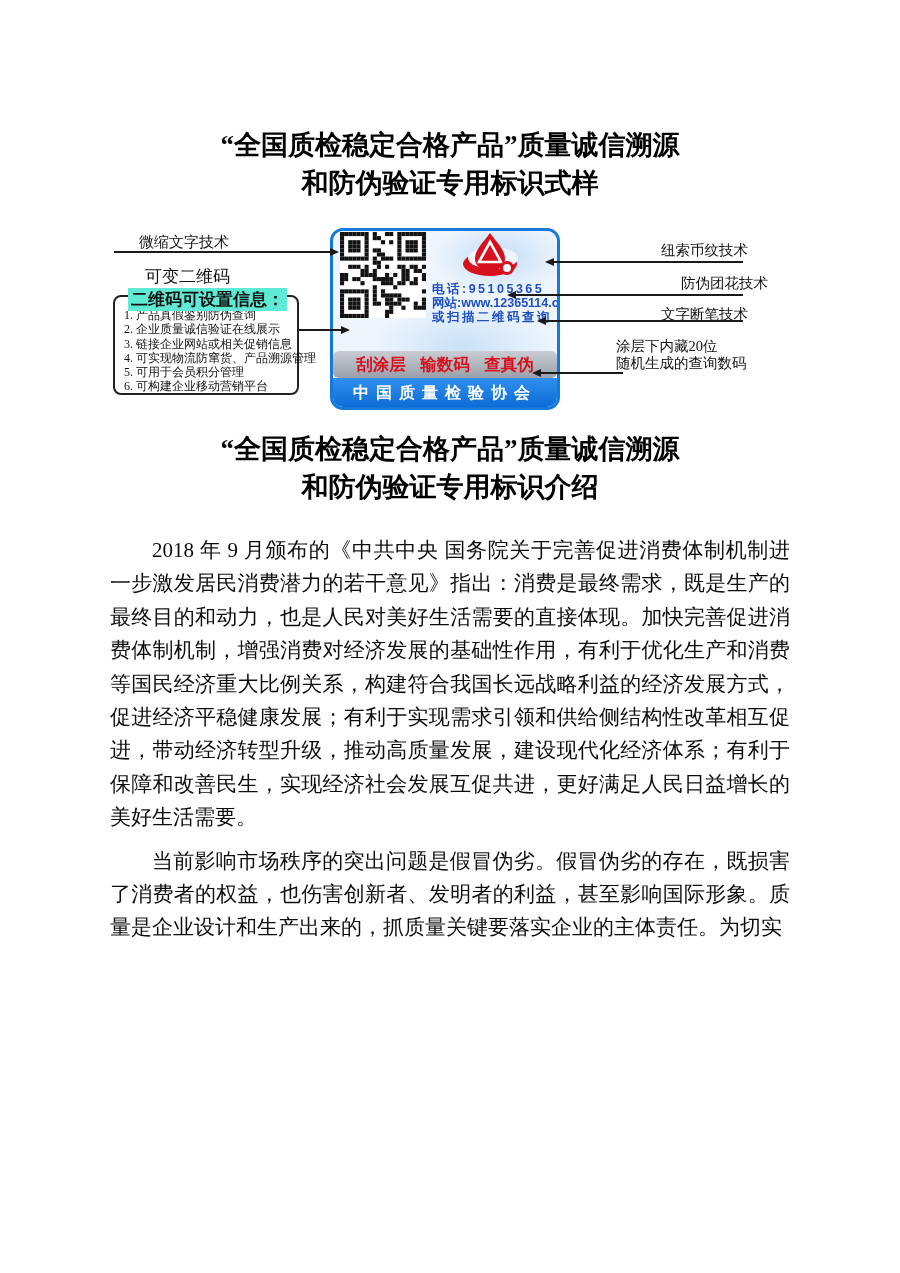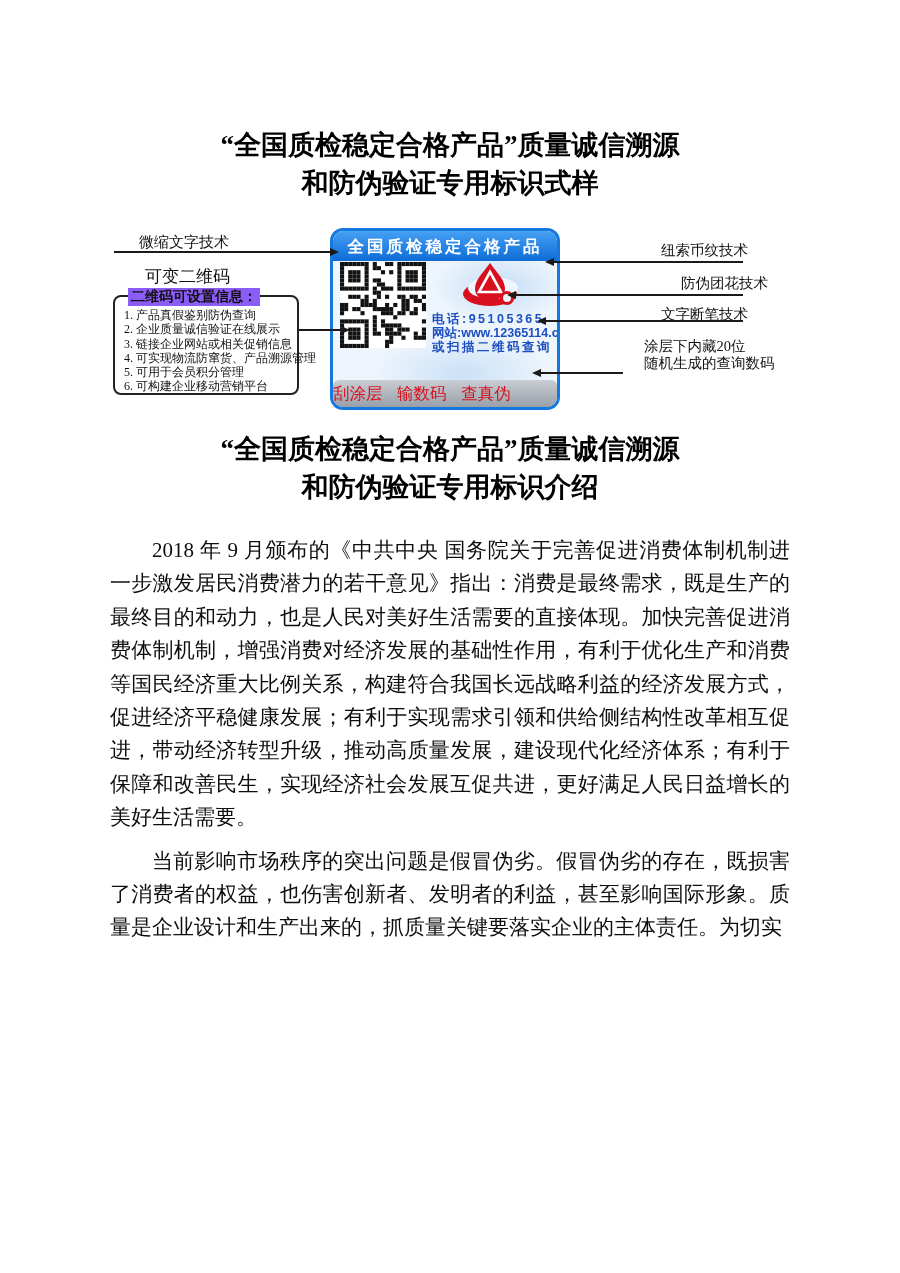--- a/index.html
+++ b/index.html
@@ -15,43 +15,43 @@
   .title-specimen{top:126px;}
   .title-intro{top:430px;}
   
   .figure{position:absolute;left:0;top:220px;width:900px;height:202px;}
   .ann{position:absolute;font-size:14.5px;color:#111;white-space:nowrap;}
   .ann-micro{left:139px;top:13px;font-size:15px;}
   .ann-varqr{left:145px;top:45px;font-size:17px;}
   .ann-guilloche{left:661px;top:21px;}
   .ann-pattern{left:661px;top:54px;padding-left:20px;}
   .ann-stroke{left:661px;top:85px;}
-  .ann-coating{left:644px;top:118px;line-height:16.5px;}
+  .ann-coating{left:616px;top:118px;line-height:16.5px;}
   .conn{position:absolute;height:0;border-top:2px solid #1a1a1a;z-index:6;}
   .conn.ar::after{
     content:"";position:absolute;right:-2px;top:-5px;width:0;height:0;
     border-left:9px solid #1a1a1a;border-top:4px solid transparent;border-bottom:4px solid transparent;
   }
   .conn.al::before{
     content:"";position:absolute;left:-2px;top:-5px;width:0;height:0;
     border-right:9px solid #1a1a1a;border-top:4px solid transparent;border-bottom:4px solid transparent;
   }
   .conn-micro{left:114px;top:31px;width:223px;}
   .conn-qrbox{left:299px;top:109px;width:49px;}
   .conn-guilloche{left:547px;top:41px;width:196px;}
   .conn-pattern{left:509px;top:74px;width:234px;}
   .conn-stroke{left:539px;top:100px;width:204px;}
   .conn-coating{left:534px;top:152px;width:89px;}
   .qr-box{
     position:absolute;left:113px;top:75px;width:186px;height:100px;box-sizing:border-box;
     border:2px solid #222;border-radius:8px;background:#fff;
   }
   .qr-box-title{
-    position:absolute;top:-9px;left:13px;background:#8b5cf6;padding:0 3px;
-    font-size:14px;font-weight:bold;white-space:nowrap;
+    position:absolute;top:-9px;left:13px;background:#5eead4;padding:0 3px;
+    font-size:17px;font-weight:bold;white-space:nowrap;
   }
   .qr-box ul{list-style:none;margin:0;padding:11px 3px 12px 9px;font-size:12px;line-height:14.3px;white-space:nowrap;}
   
   .sticker{
     position:absolute;left:330px;top:8px;width:230px;height:182px;box-sizing:border-box;
     border:3px solid #1478dd;border-radius:13px;overflow:hidden;
     display:flex;flex-direction:column;background:#eef5fc;z-index:2;
     font-family:"Liberation Sans","DejaVu Sans",sans-serif;
   }
   .stk-top{
@@ -64,21 +64,21 @@
       radial-gradient(95px 52px at 74% 22%, rgba(158,200,242,.55), rgba(158,200,242,0) 70%),
       radial-gradient(130px 60px at 58% 95%, rgba(150,195,240,.40), rgba(150,195,240,0) 70%),
       #eef5fc;
   }
   .stk-qr{position:absolute;left:7px;top:1px;width:86px;height:86px;}
   .stk-logo{position:absolute;left:127px;top:0;width:66px;height:44px;}
   .stk-contact{position:absolute;left:99px;top:52px;font-size:12.5px;line-height:13.8px;font-weight:bold;color:#1d4fc0;white-space:nowrap;}
   .stk-contact .sp{letter-spacing:2.5px;}
   .stk-scratch{
     flex:0 0 27px;background:linear-gradient(180deg,#c9cdd3,#99a0a9);
-    color:#d8101e;font-weight:normal;font-size:16.5px;line-height:27px;border-radius:6px;
+    color:#d8101e;font-weight:bold;font-size:16.5px;line-height:27px;text-align:center;border-radius:6px;
   }
   .stk-scratch span{word-spacing:10px;}
   .stk-bot{
     flex:0 0 29px;background:linear-gradient(180deg,#2f90ee,#0d6cd6);color:#fff;
     font-weight:bold;font-size:16px;line-height:29px;text-align:center;letter-spacing:7px;
   }
   
   .body-text{position:absolute;left:100px;top:524px;width:700px;font-size:21px;line-height:33.4px;text-align:justify;color:#0d0d0d;}
   .body-text p{margin:10px;text-indent:2em;}
   
@@ -108,21 +108,20 @@
         <li>2. 企业质量诚信验证在线展示</li>
         <li>3. 链接企业网站或相关促销信息</li>
         <li>4. 可实现物流防窜货、产品溯源管理</li>
         <li>5. 可用于会员积分管理</li>
         <li>6. 可构建企业移动营销平台</li>
       </ul>
     </div>
     <div class="conn ar conn-qrbox"></div>
 
     <div class="sticker">
-      <div class="stk-top">全国质检稳定合格产品</div>
       <div class="stk-mid">
         <div class="stk-qr"><svg viewBox="0 0 84 84" width="100%" height="100%" xmlns="http://www.w3.org/2000/svg">
               <rect width="84" height="84" fill="#ffffff"></rect>
               <g fill="#121212">
                 <rect x="0" y="0" width="4" height="4"></rect>
                 <rect x="4" y="0" width="4" height="4"></rect>
                 <rect x="8" y="0" width="4" height="4"></rect>
                 <rect x="12" y="0" width="4" height="4"></rect>
                 <rect x="16" y="0" width="4" height="4"></rect>
                 <rect x="20" y="0" width="4" height="4"></rect>
@@ -334,20 +333,21 @@
         </div>
         <div class="stk-contact">
           <div class="sp">电话:95105365</div>
           <div>网站:www.12365114.cn</div>
           <div class="sp">或扫描二维码查询</div>
         </div>
       </div>
       <div class="stk-scratch">
         <span>刮涂层 输数码 查真伪</span>
       </div>
+      <div class="stk-bot">中国质量检验协会</div>
     </div>
 
     <div class="ann ann-guilloche">纽索币纹技术</div>
     <div class="conn al conn-guilloche"></div>
 
     <div class="ann ann-pattern">防伪团花技术</div>
     <div class="conn al conn-pattern"></div>
 
     <div class="ann ann-stroke">文字断笔技术</div>
     <div class="conn al conn-stroke"></div>

